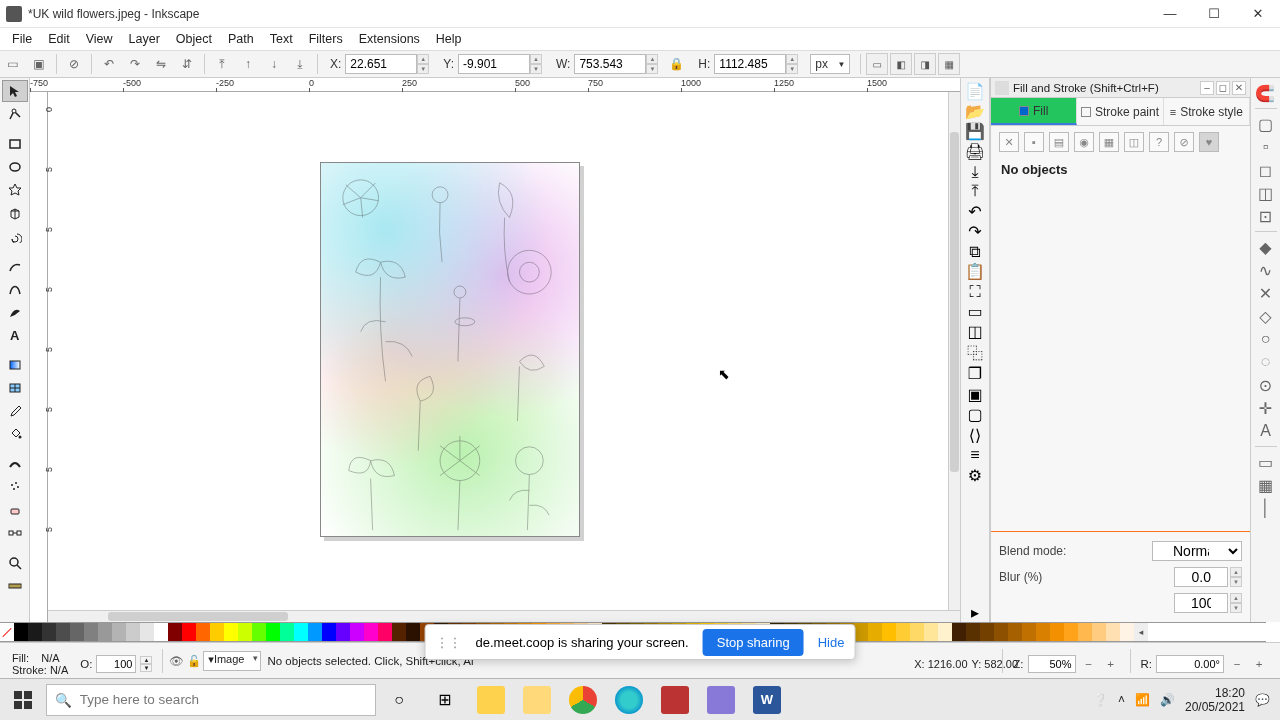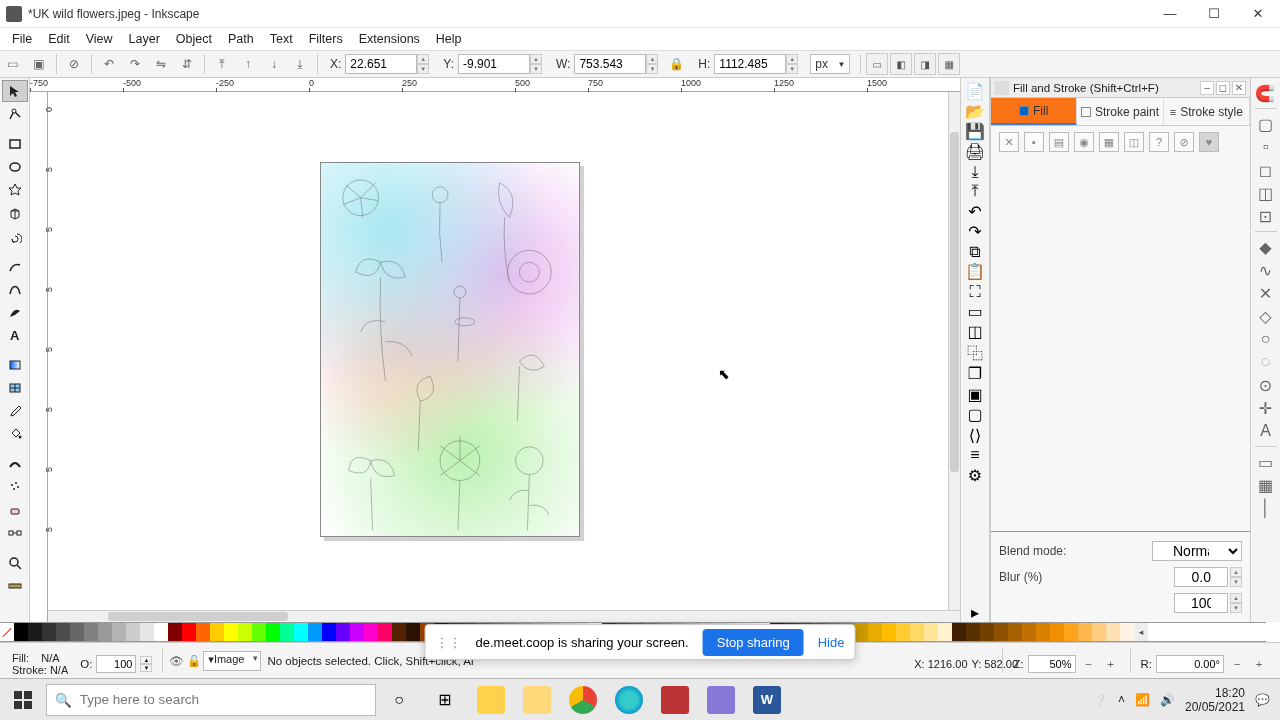--- a/index.html
+++ b/index.html
@@ -58,21 +58,21 @@
 
 
 .rightarea { position:absolute; top:78px; right:0; width:320px; bottom:98px; display:flex; }
 .panel { width:260px; background:#f7f7f7; border-left:1px solid #ccc; display:flex; flex-direction:column;}
 .panel-hdr { height:20px; background:#ededed; display:flex; align-items:center; font-size:11.5px; padding:0 4px; color:#222; border-bottom:1px solid #ccc;}
 .panel-hdr .ico { width:14px; height:14px; background:#ddd; margin-right:4px;}
 .panel-hdr .spacer{flex:1}
 .panel-hdr .ctl{ width:14px; height:14px; margin-left:2px; color:#666; font-size:10px; display:flex; align-items:center; justify-content:center; border:1px solid #ccc; background:#fff;}
 .tabs { display:flex; height:28px; border-bottom:1px solid #ccc; font-size:12px;}
 .tabs .tab { flex:1; display:flex; align-items:center; justify-content:center; gap:4px; border-right:1px solid #ddd; color:#333;}
-.tabs .tab.active { border-bottom:2px solid #3b7bde; background:#f97316;}
+.tabs .tab.active { border-bottom:2px solid #3b7bde; background:#22c55e;}
 .tabs .tab .sw{ width:10px; height:10px; border:1px solid #888;}
 .fillrow { display:flex; gap:5px; padding:6px 8px 4px 8px;}
 .fillrow .ch{ width:20px; height:20px; border:1px solid #bbb; background:#fafafa; display:flex; align-items:center; justify-content:center; font-size:11px; color:#888;}
 .noobj { padding:6px 10px; font-size:13px; font-weight:600; color:#222;}
 .propsect{ margin-top:auto; border-top:1px solid #f97316; padding:6px 8px; font-size:12px; color:#444;}
 .propsect .row{ display:flex; align-items:center; height:26px;}
 .propsect .row .lbl{ flex:1;}
 .propsect .row select, .propsect .row input{ height:20px; font-size:14px; border:1px solid #bbb; padding:0 16px; background:#fff;}
 .propsect .row input{ width:54px; text-align:right;}
 .propsect .row .stp{ display:flex; flex-direction:column; margin-left:2px;}
@@ -459,20 +459,21 @@
       <div class="ch">✕</div>
       <div class="ch">▪</div>
       <div class="ch">▤</div>
       <div class="ch">◉</div>
       <div class="ch">▦</div>
       <div class="ch">◫</div>
       <div class="ch">?</div>
       <div class="ch">⊘</div>
       <div class="ch" style="background:#d5d5d5">♥</div>
     </div>
+    <div class="noobj">No objects</div>
 
     <div class="propsect">
       <div class="row">
         <span class="lbl">Blend mode:</span>
         <select style="width:90px"><option>Normal</option></select>
       </div>
       <div class="row">
         <span class="lbl">Blur (%)</span>
         <input value="0.0" style="">
         <div class="stp">

